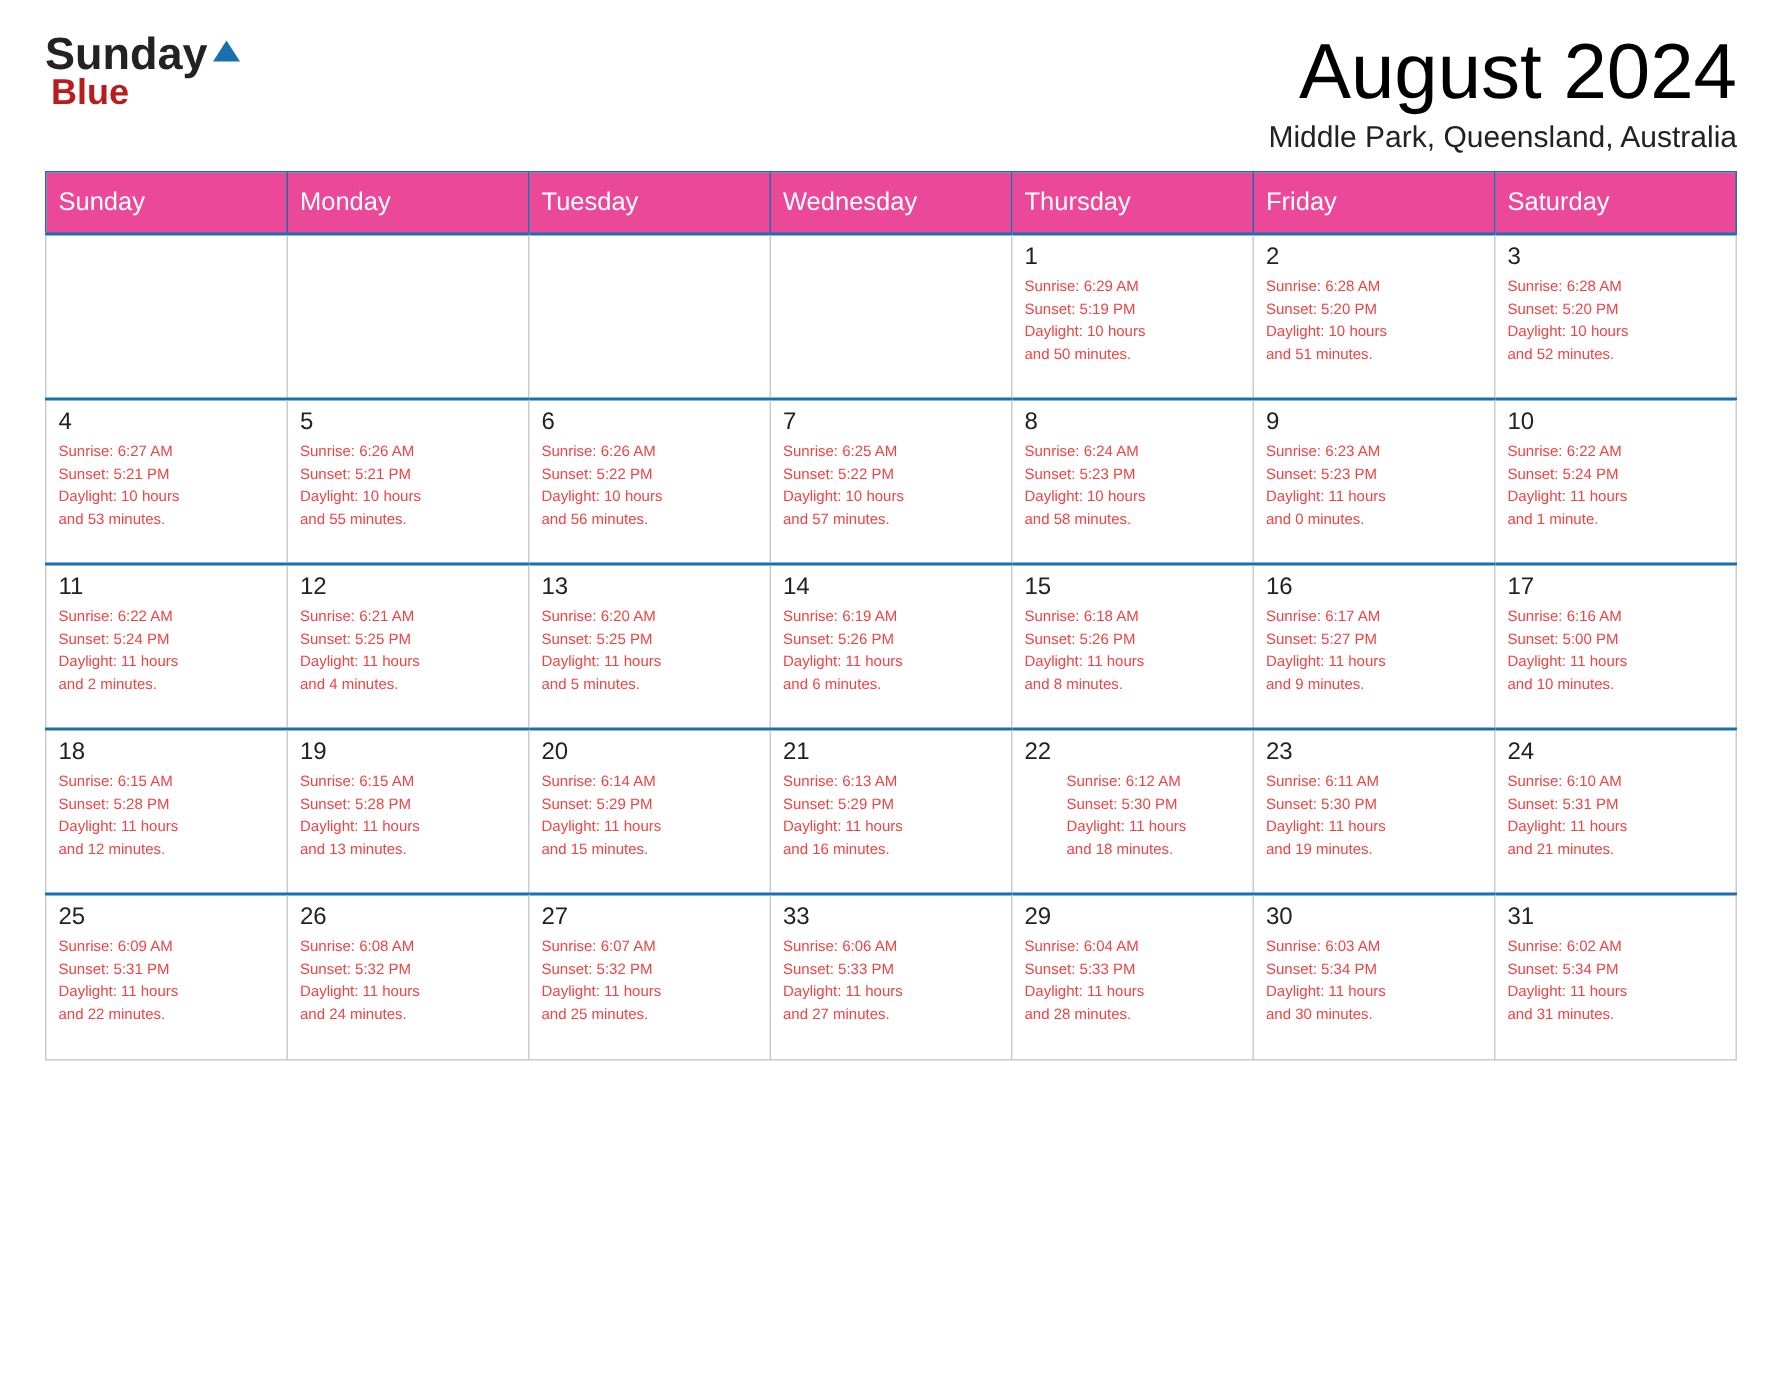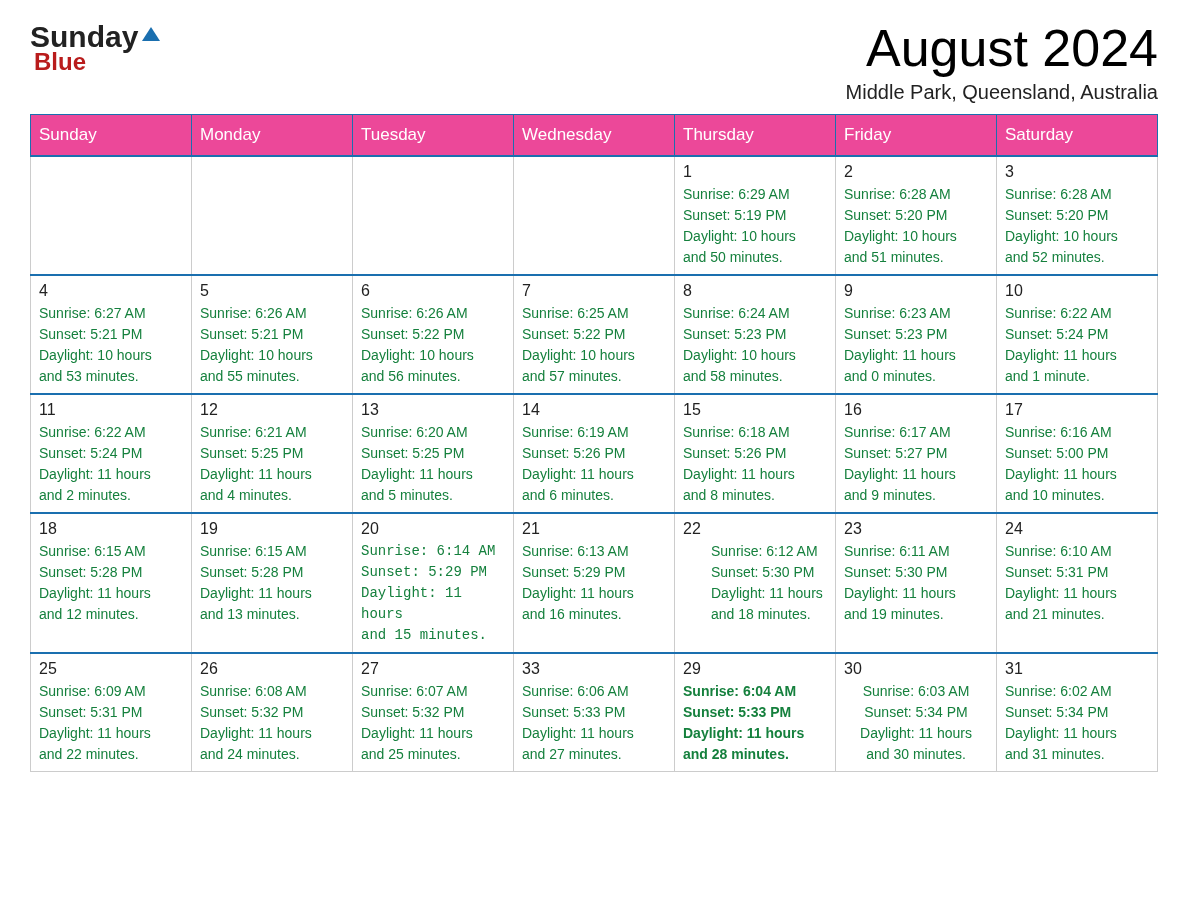--- a/index.html
+++ b/index.html
@@ -64,23 +64,23 @@
     .calendar tr.week-row td {
       border-top: 2px solid #1a6faf;
     }
     .day-number {
       font-size: 16px;
       font-weight: normal;
       margin-bottom: 3px;
       display: block;
     }
     .day-info {
-      font-size: 14px;
+      font-size: 10px;
       line-height: 1.5;
-      color: #15803d;
+      color: #ef4444;
     }
     .empty-cell {
       background: #fff;
     }
   </style>
 </head>
 <body>
 
 <div class="header-area">
   <div class="logo">
@@ -250,21 +250,21 @@
         </td>
         <td>
           <span class="day-number">19</span>
           <div class="day-info" style="white-space: pre-line;">Sunrise: 6:15 AM
 Sunset: 5:28 PM
 Daylight: 11 hours
 and 13 minutes.</div>
         </td>
         <td>
           <span class="day-number">20</span>
-          <div class="day-info" style="white-space: pre-line; font-family: Liberation Mono, monospace;">Sunrise: 6:14 AM
+          <div class="day-info" style="white-space: pre-line;">Sunrise: 6:14 AM
 Sunset: 5:29 PM
 Daylight: 11 hours
 and 15 minutes.</div>
         </td>
         <td>
           <span class="day-number">21</span>
           <div class="day-info" style="white-space: pre-line;">Sunrise: 6:13 AM
 Sunset: 5:29 PM
 Daylight: 11 hours
 and 16 minutes.</div>
@@ -315,28 +315,28 @@
         </td>
         <td>
           <span class="day-number">33</span>
           <div class="day-info" style="white-space: pre-line;">Sunrise: 6:06 AM
 Sunset: 5:33 PM
 Daylight: 11 hours
 and 27 minutes.</div>
         </td>
         <td>
           <span class="day-number">29</span>
-          <div class="day-info" style="white-space: pre-line; font-weight: bold;">Sunrise: 6:04 AM
+          <div class="day-info" style="white-space: pre-line;">Sunrise: 6:04 AM
 Sunset: 5:33 PM
 Daylight: 11 hours
 and 28 minutes.</div>
         </td>
         <td>
           <span class="day-number">30</span>
-          <div class="day-info" style="white-space: pre-line; text-align: center;">Sunrise: 6:03 AM
+          <div class="day-info" style="white-space: pre-line;">Sunrise: 6:03 AM
 Sunset: 5:34 PM
 Daylight: 11 hours
 and 30 minutes.</div>
         </td>
         <td>
           <span class="day-number">31</span>
           <div class="day-info" style="white-space: pre-line;">Sunrise: 6:02 AM
 Sunset: 5:34 PM
 Daylight: 11 hours
 and 31 minutes.</div>

